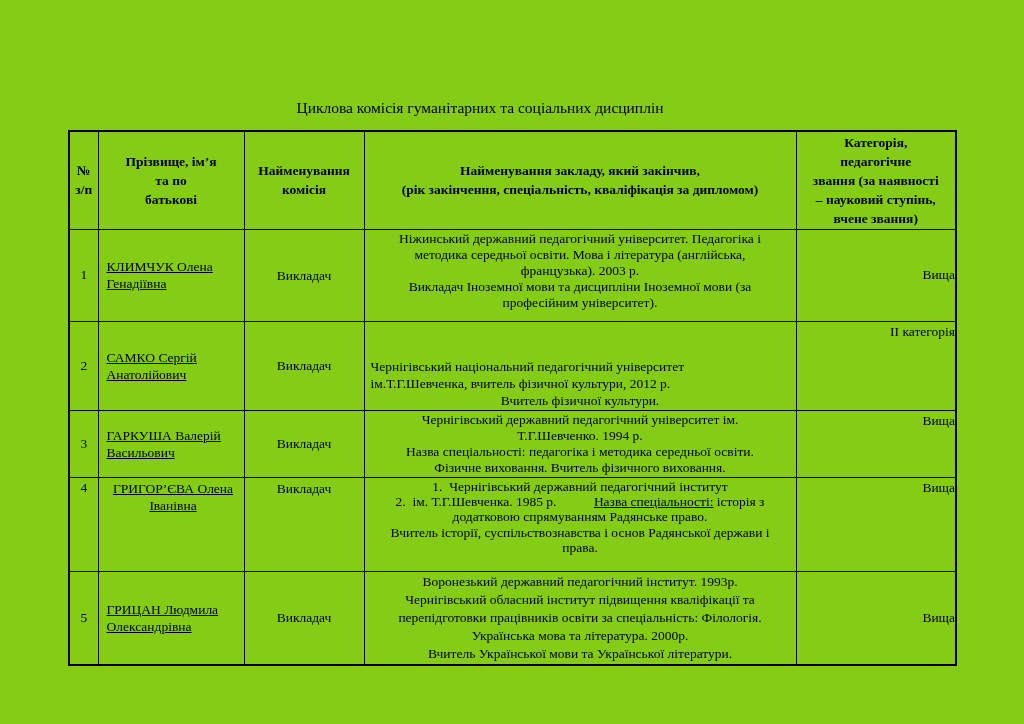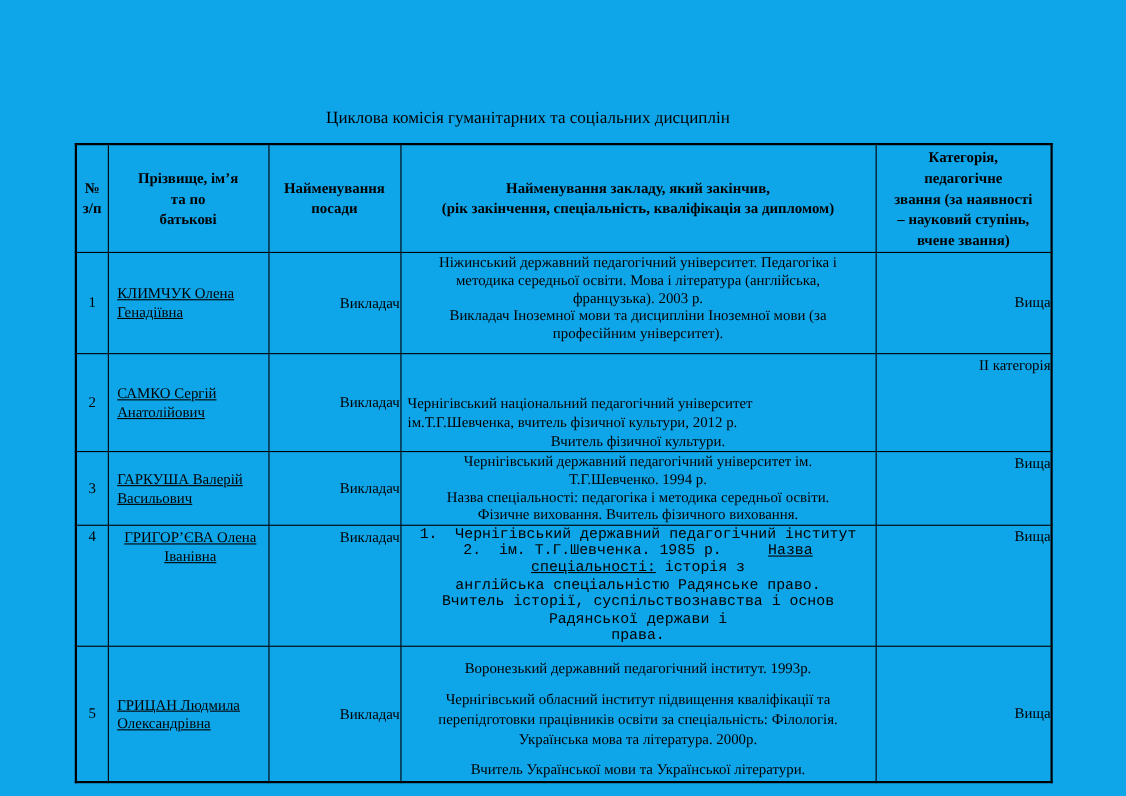--- a/index.html
+++ b/index.html
@@ -4,21 +4,21 @@
 <style>
   html, body {
     margin: 0;
     padding: 0;
     background: #ffffff;
   }
   .page {
     position: relative;
     width: 1024px;
     height: 724px;
-    background: #0ea5e9;
+    background: #84cc16;
     font-family: "Liberation Serif", serif;
     color: #000000;
     overflow: hidden;
   }
   .doc-title {
     position: absolute;
     top: 99px;
     left: 68px;
     width: 824px;
     margin: 0;
@@ -43,33 +43,33 @@
   th {
     font-weight: bold;
     text-align: center;
     vertical-align: middle;
     white-space: pre-line;
     line-height: 19px;
     padding: 0 !important;
   }
   td.num { text-align: center; vertical-align: middle; }
   td.name { text-align: left; vertical-align: middle; padding: 2px 4px 2px 8px !important; line-height: 17px; text-decoration: underline; }
-  td.pos  { text-align: right; vertical-align: middle; line-height: 17px; }
+  td.pos  { text-align: center; vertical-align: middle; line-height: 17px; }
   td.edu  { text-align: center; vertical-align: top; padding: 1px 6px !important; }
   td.cat  { text-align: right; vertical-align: middle; }
   td.v-top { vertical-align: top; padding-top: 2px !important; }
   td.h-center { text-align: center; }
   .edu-p { white-space: pre-line; margin: 0; }
   .edu-p.left { text-align: left; margin-top: 35px; }
   .u { text-decoration: underline; margin-left: 34px; }
   tr.r1 td.edu .edu-p { line-height: 16px; }
   tr.r2 td.edu .edu-p { line-height: 17px; }
   tr.r3 td.edu .edu-p { line-height: 16px; }
-  tr.r4 td.edu .edu-p { line-height: 15.4px; font-family: Liberation Mono, monospace; }
-  tr.r5 td.edu .edu-p { line-height: 18px; margin-top: 10px; }
+  tr.r4 td.edu .edu-p { line-height: 15.4px; }
+  tr.r5 td.edu .edu-p { line-height: 18px; }
 </style>
 </head>
 <body>
 
 <div class="page">
 
   <h1 class="doc-title">Циклова комісія гуманітарних та соціальних дисциплін</h1>
 
   <table class="staff">
     <colgroup>
@@ -80,21 +80,21 @@
       <col style="width:160px">
     </colgroup>
     <thead>
       <tr style="height:98px">
         <th>№
 з/п</th>
         <th>Прізвище, ім’я
 та по
 батькові</th>
         <th>Найменування
-посади</th>
+комісія</th>
         <th>Найменування закладу, який закінчив,
 (рік закінчення, спеціальність, кваліфікація за дипломом)</th>
         <th>Категорія,
 педагогічне
 звання (за наявності
 – науковий ступінь,
 вчене звання)</th>
       </tr>
     </thead>
     <tbody>
@@ -137,21 +137,21 @@
         <td class="cat v-top">Вища</td>
       </tr>
 
       <tr class="r4" style="height:94px">
         <td class="num v-top">4</td>
         <td class="name v-top h-center">ГРИГОР’ЄВА Олена Іванівна</td>
         <td class="pos v-top">Викладач</td>
         <td class="edu">
           <div class="edu-p">1.&nbsp;&nbsp;Чернігівський державний педагогічний інститут</div>
           <div class="edu-p"><span>2.&nbsp;&nbsp;ім. Т.Г.Шевченка. 1985 р. </span><span class="u">Назва спеціальності:</span><span> історія з
-англійська спеціальністю Радянське право.</span></div>
+додатковою спрямуванням Радянське право.</span></div>
           <div class="edu-p">Вчитель історії, суспільствознавства і основ Радянської держави і
 права.</div>
         </td>
         <td class="cat v-top">Вища</td>
       </tr>
 
       <tr class="r5" style="height:92px">
         <td class="num">5</td>
         <td class="name">ГРИЦАН Людмила Олександрівна</td>
         <td class="pos">Викладач</td>

